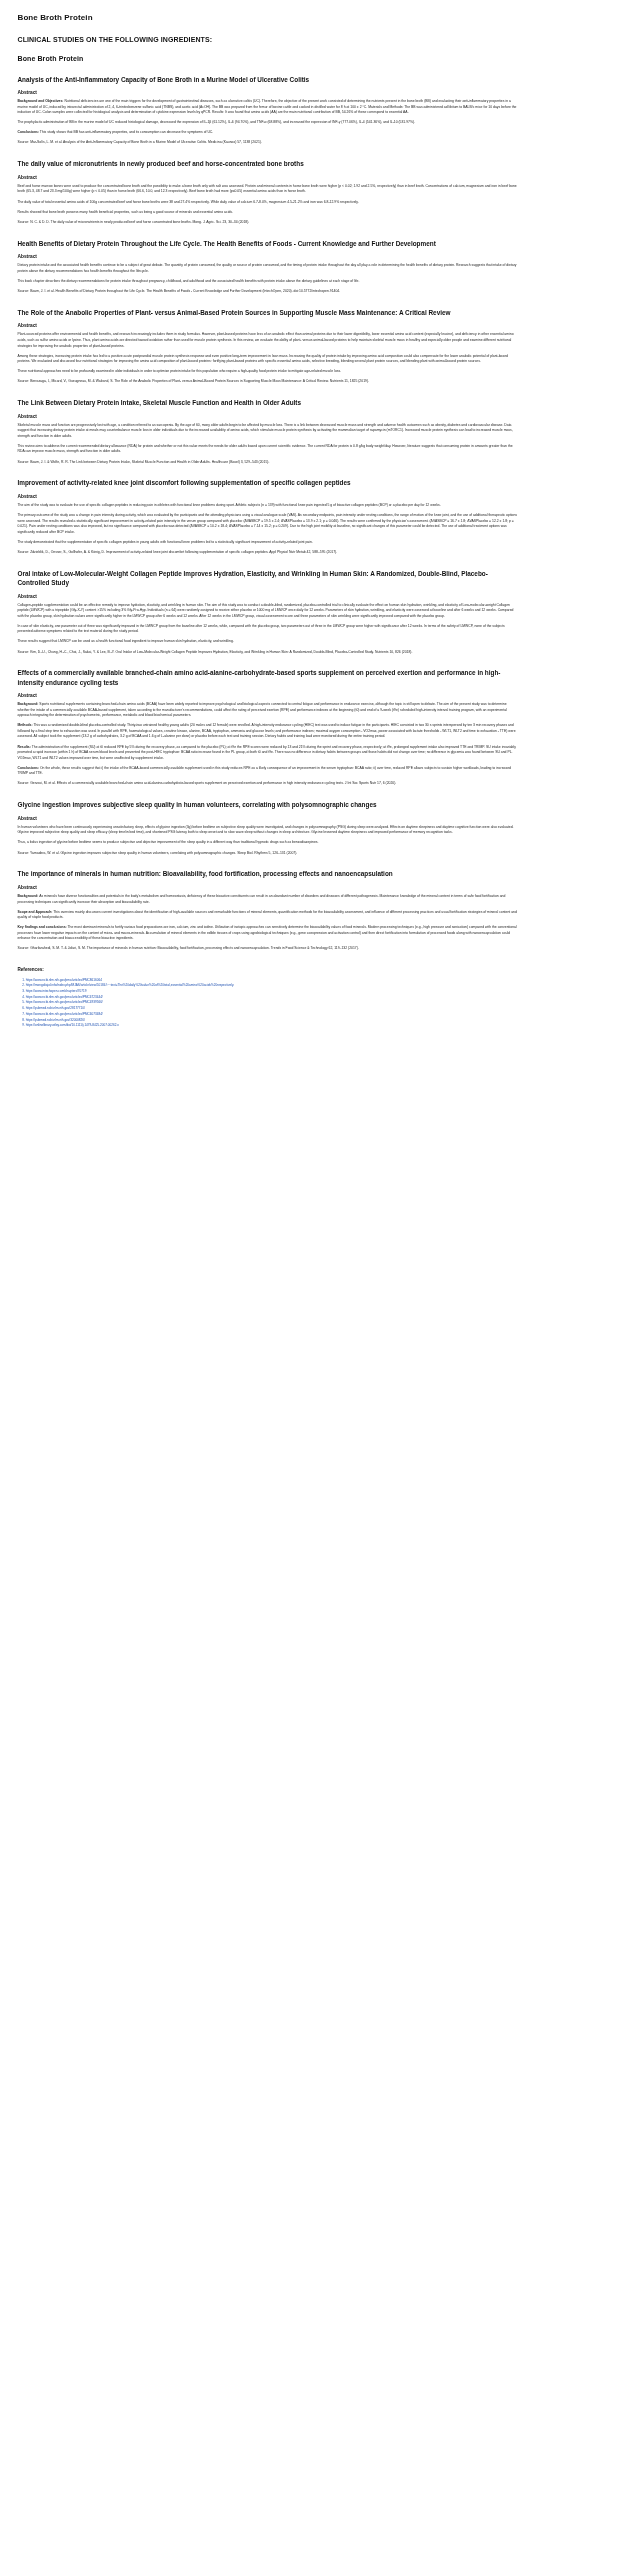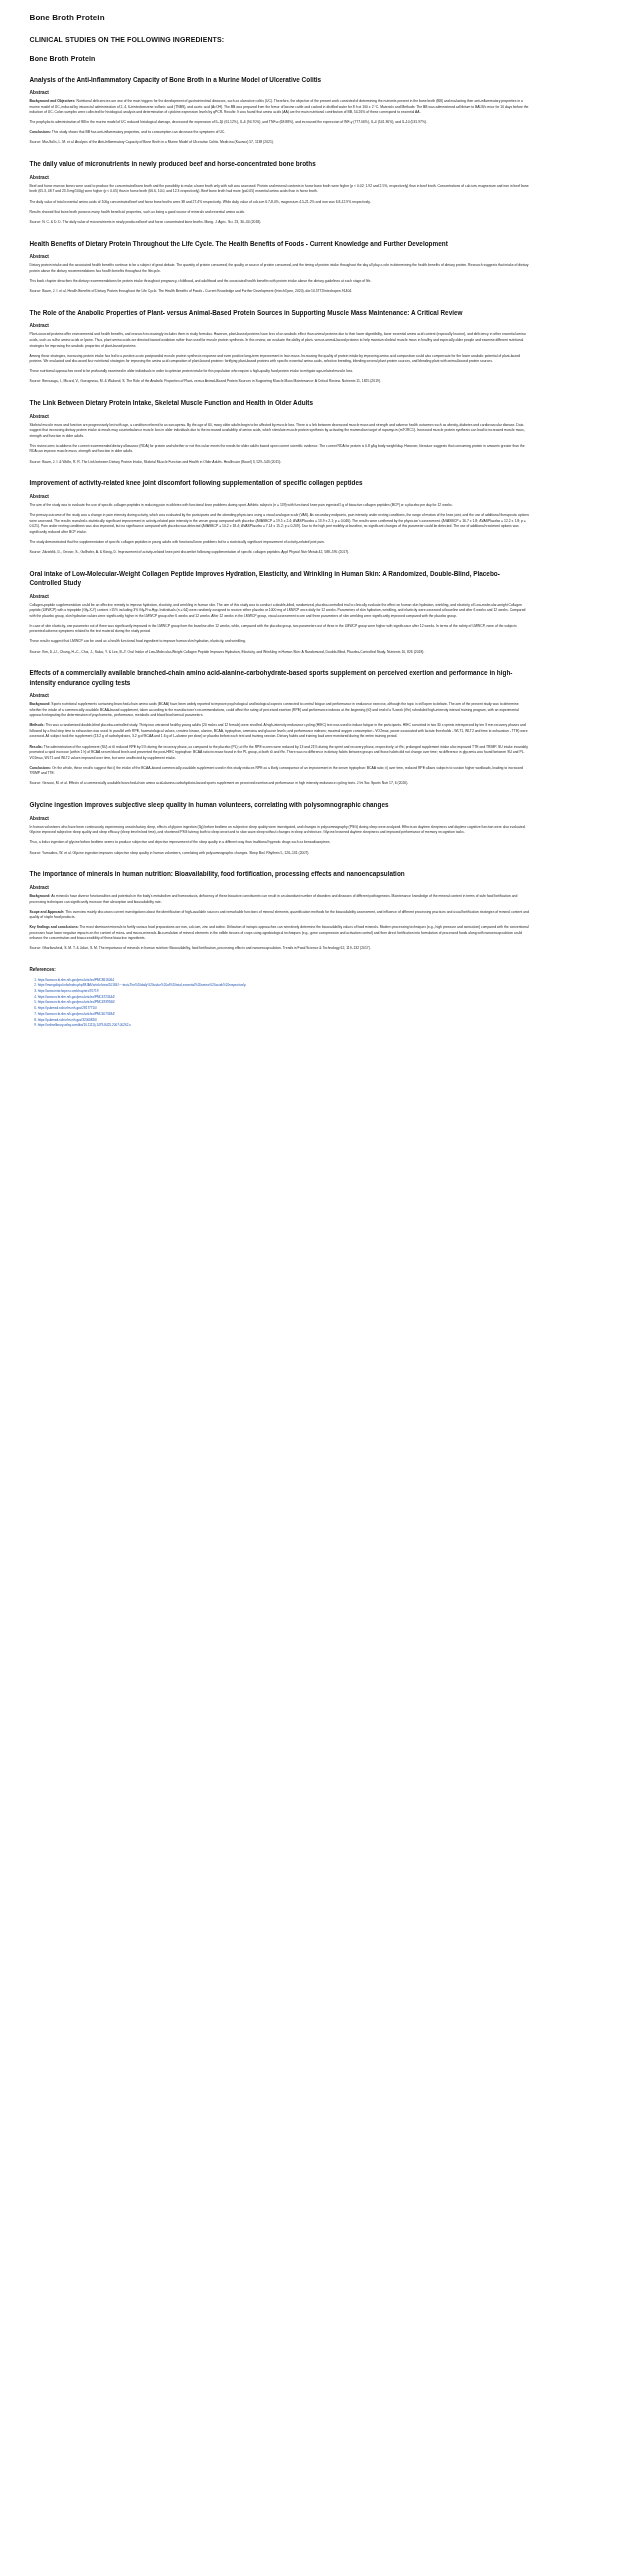--- a/index.html
+++ b/index.html
@@ -9,21 +9,20 @@
   }
   body {
     font-family: "Liberation Sans", sans-serif;
     color: #1a1a1a;
     width: 618px;
   }
   .page {
     width: 536px;
     box-sizing: border-box;
     padding: 13.4px 17.5px 20.6px 17.5px;
-    margin-left: 12px;
   }
   .doc-title {
     font-size: 8px;
     font-weight: bold;
     color: #111;
     margin: 0 0 13.4px 0;
     letter-spacing: 0.1px;
   }
   .section-heading {
     font-size: 7px;

